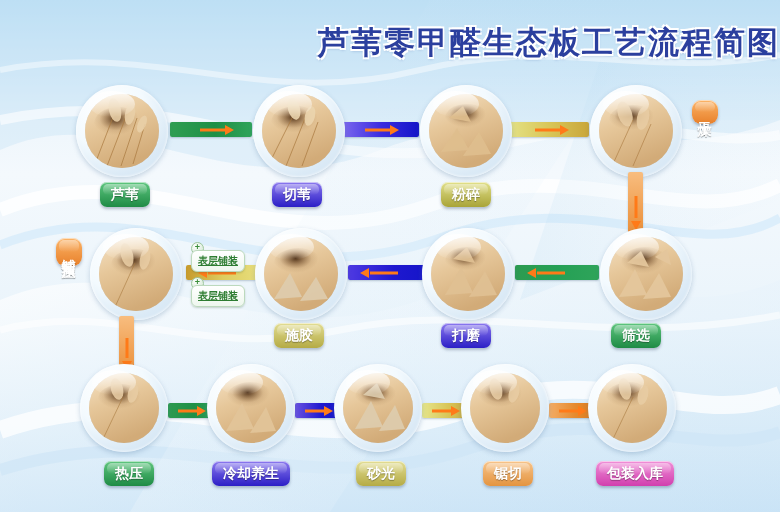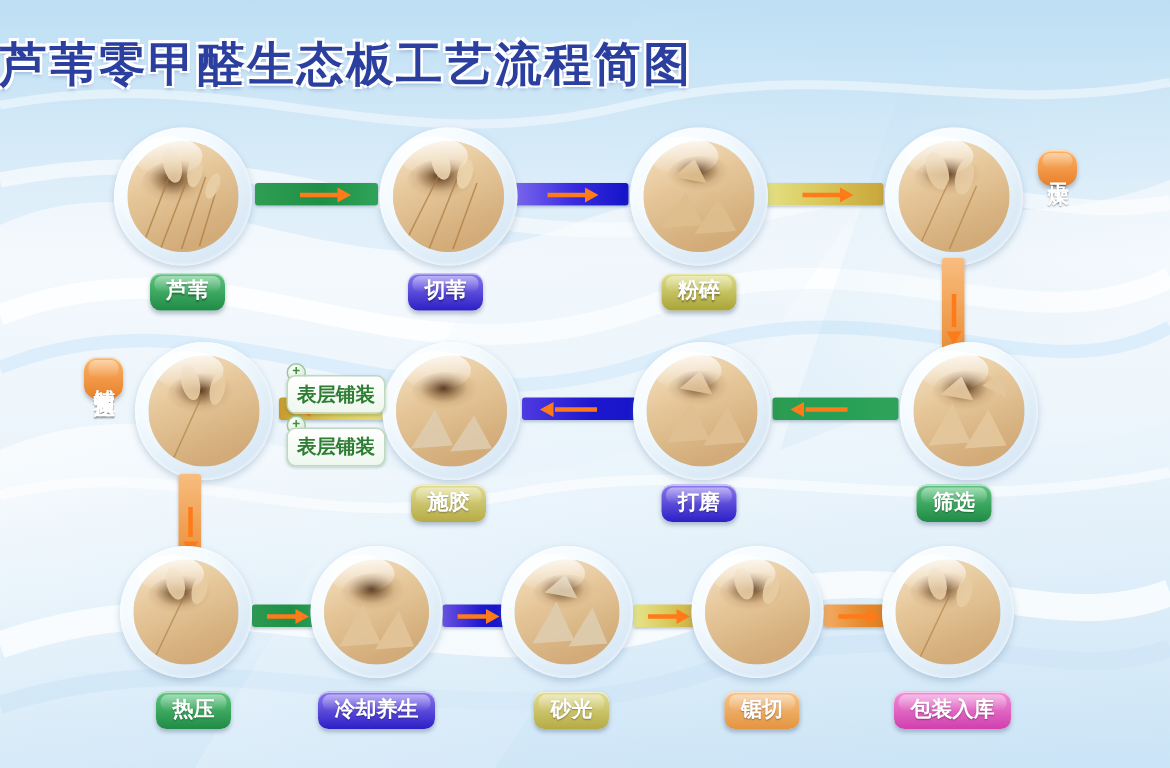--- a/index.html
+++ b/index.html
@@ -9,21 +9,21 @@
     background:#eaf4fb;
   }
   #stage{position:relative;width:780px;height:512px;overflow:hidden;
     background:
       linear-gradient(180deg,#cfe6f7 0%,#e8f3fb 14%,#f4f9fd 34%,#eaf4fb 62%,#d8ebf8 84%,#c9e3f6 100%);
   }
   
   .bg-svg{position:absolute;inset:0;width:780px;height:512px;}
   
   .title{
-    position:absolute;left:0;right:0;top:22px;text-align:left;
+    position:absolute;left:0;right:0;top:22px;text-align:right;
     font-size:31px;font-weight:bold;letter-spacing:2px;
     color:#2b3f9e;
     text-shadow:
       -1.6px -1.6px 0 #ffffff, 1.6px -1.6px 0 #ffffff,
       -1.6px  1.6px 0 #ffffff, 1.6px  1.6px 0 #ffffff,
       0 2px 3px rgba(40,70,150,.35);
     font-family:"DejaVu Sans","Liberation Sans",sans-serif;
   }
   
   .node{position:absolute;border-radius:50%;
@@ -54,26 +54,26 @@
     text-align:center;
     text-shadow:0 1px 1px rgba(0,0,0,.35);
     box-shadow:0 2px 3px rgba(60,80,110,.35), inset 0 1px 0 rgba(255,255,255,.55);
     font-family:"DejaVu Sans","Liberation Sans",sans-serif;}
   .pill.vert{writing-mode:vertical-rl;text-orientation:upright;
     padding:10px 6px;border-radius:9px;letter-spacing:2px;}
   .pill .gl{position:absolute;left:3px;right:3px;top:2px;height:42%;
     border-radius:5px;background:linear-gradient(180deg,rgba(255,255,255,.45),rgba(255,255,255,0));
     pointer-events:none;}
   
-  .sublabel{position:absolute;border-radius:6px;font-size:13px;font-weight:bold;
+  .sublabel{position:absolute;border-radius:6px;font-size:10px;font-weight:bold;
     padding:3px 6px;white-space:nowrap;color:#2e7d32;
     background:linear-gradient(180deg,#ffffff,#eef7ee);
     border:1px solid #bcd9bd;
     box-shadow:0 1px 2px rgba(60,90,60,.25);
-    font-family:"DejaVu Sans","Liberation Sans",sans-serif;}
+    font-family:"DejaVu Sans","Liberation Sans",sans-serif;text-decoration:underline;}
   .plus{position:absolute;width:11px;height:11px;border-radius:50%;
     background:radial-gradient(circle at 35% 30%,#ffffff,#cfe6cf);
     border:1px solid #9ec79e;color:#3b8f3b;font-size:9px;font-weight:bold;
     line-height:9px;text-align:center;}
 </style>
 </head>
 <body>
 
 <div id="stage">
 

